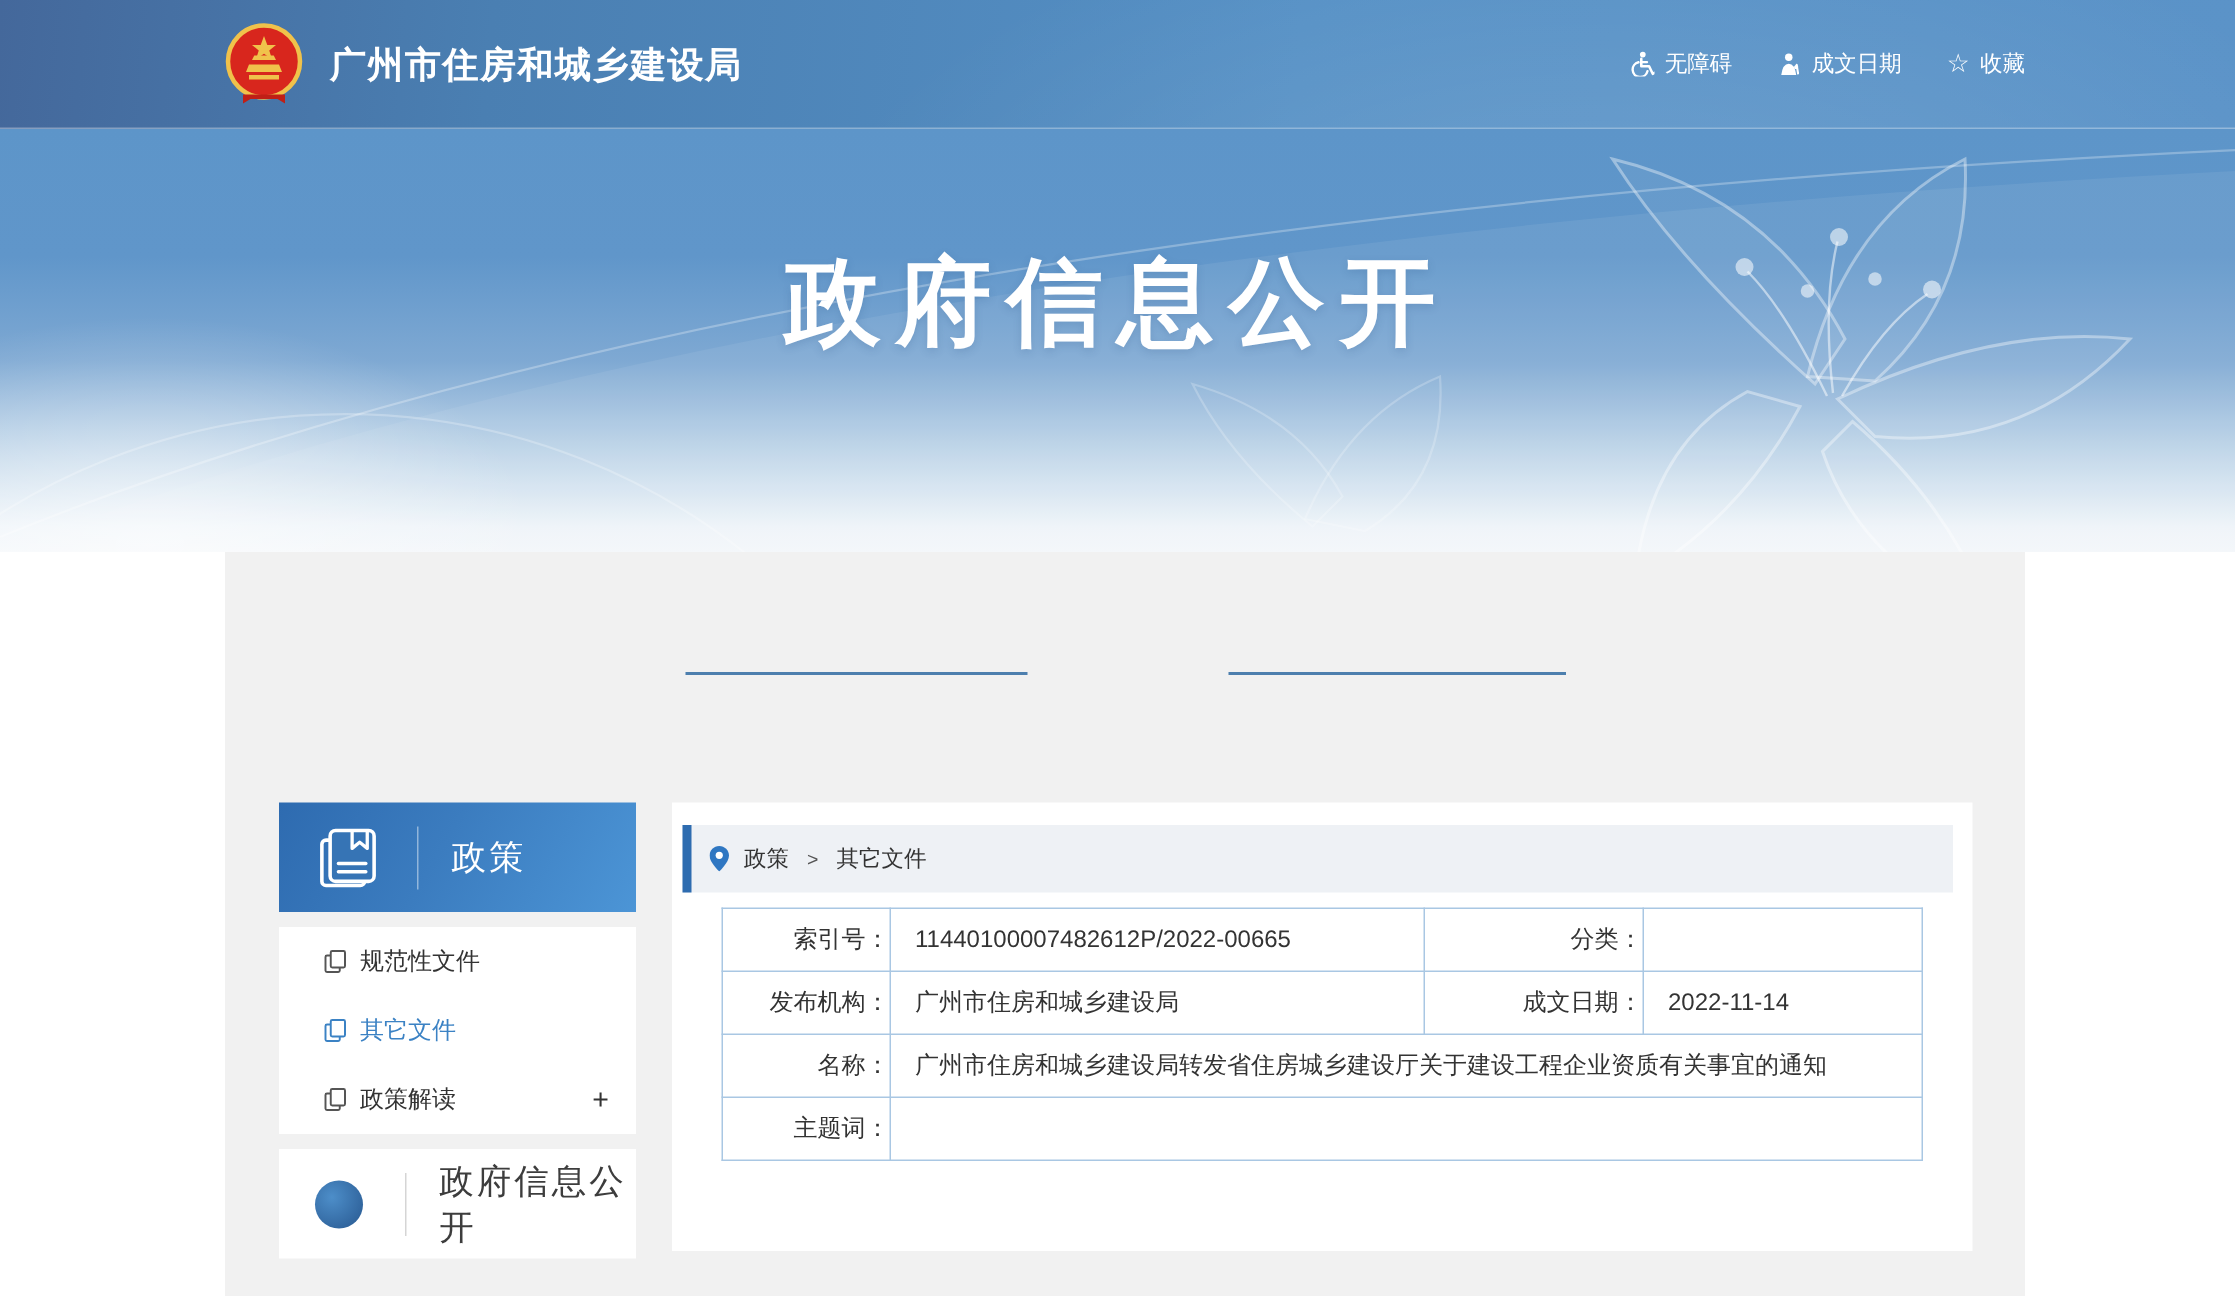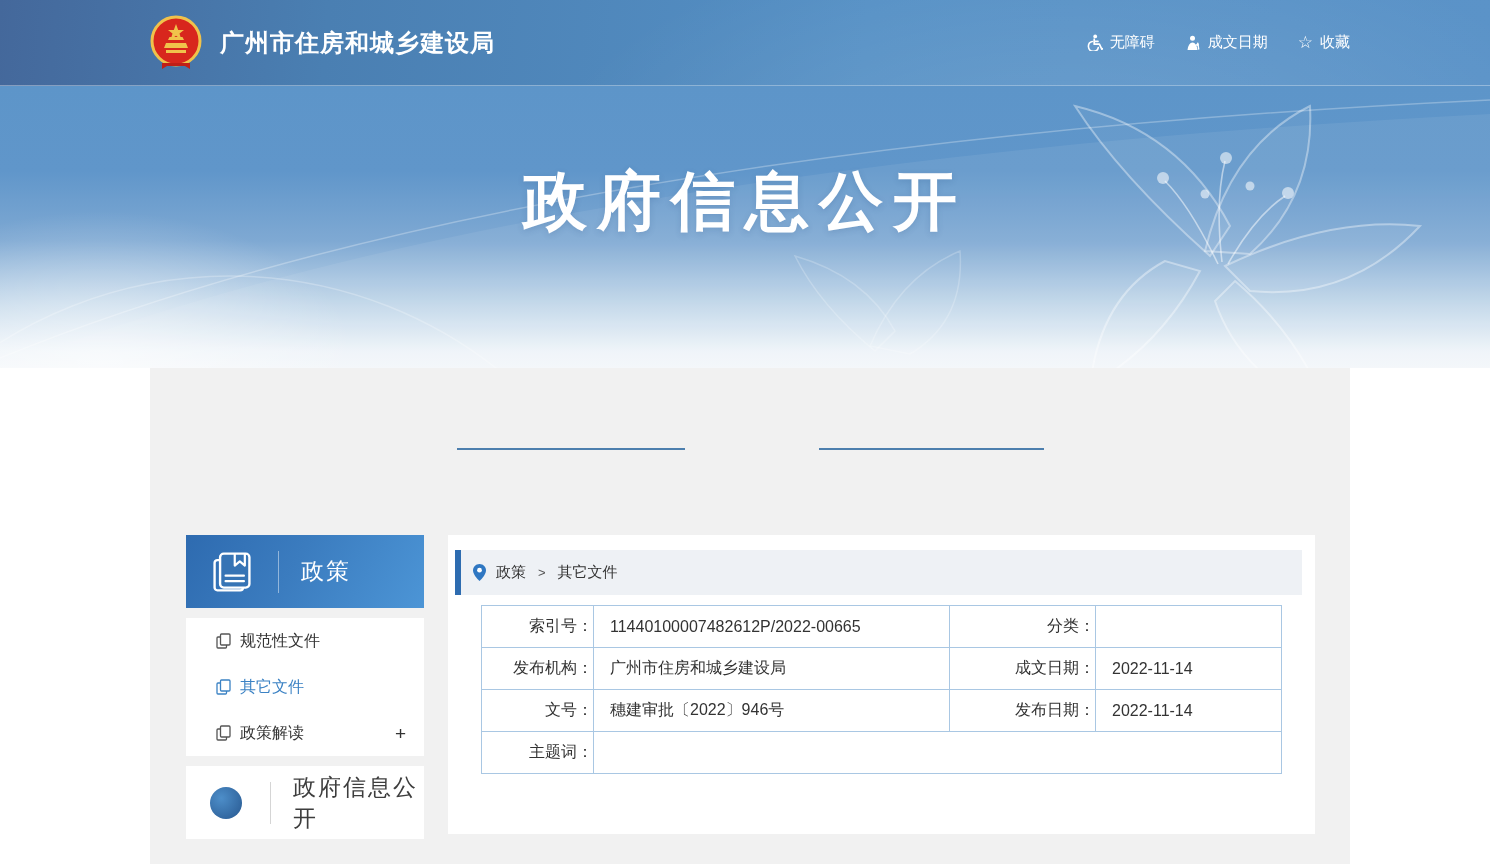--- a/index.html
+++ b/index.html
@@ -290,24 +290,22 @@
             <td class="lbl">分类：</td>
             <td class="val"></td>
           </tr>
           <tr>
             <td class="lbl">发布机构：</td>
             <td class="val">广州市住房和城乡建设局</td>
             <td class="lbl">成文日期：</td>
             <td class="val">2022-11-14</td>
           </tr>
           <tr>
-            <td class="lbl">文号：</td>
-            <td class="val">穗建审批〔2022〕946号</td>
-            <td class="lbl">发布日期：</td>
-            <td class="val">2022-11-14</td>
+            <td class="lbl">名称：</td>
+            <td class="val" colspan="3">广州市住房和城乡建设局转发省住房城乡建设厅关于建设工程企业资质有关事宜的通知</td>
           </tr>
           <tr>
             <td class="lbl">主题词：</td>
             <td class="val" colspan="3"></td>
           </tr>
         </tbody>
       </table>
     </main>
 
   </div>

